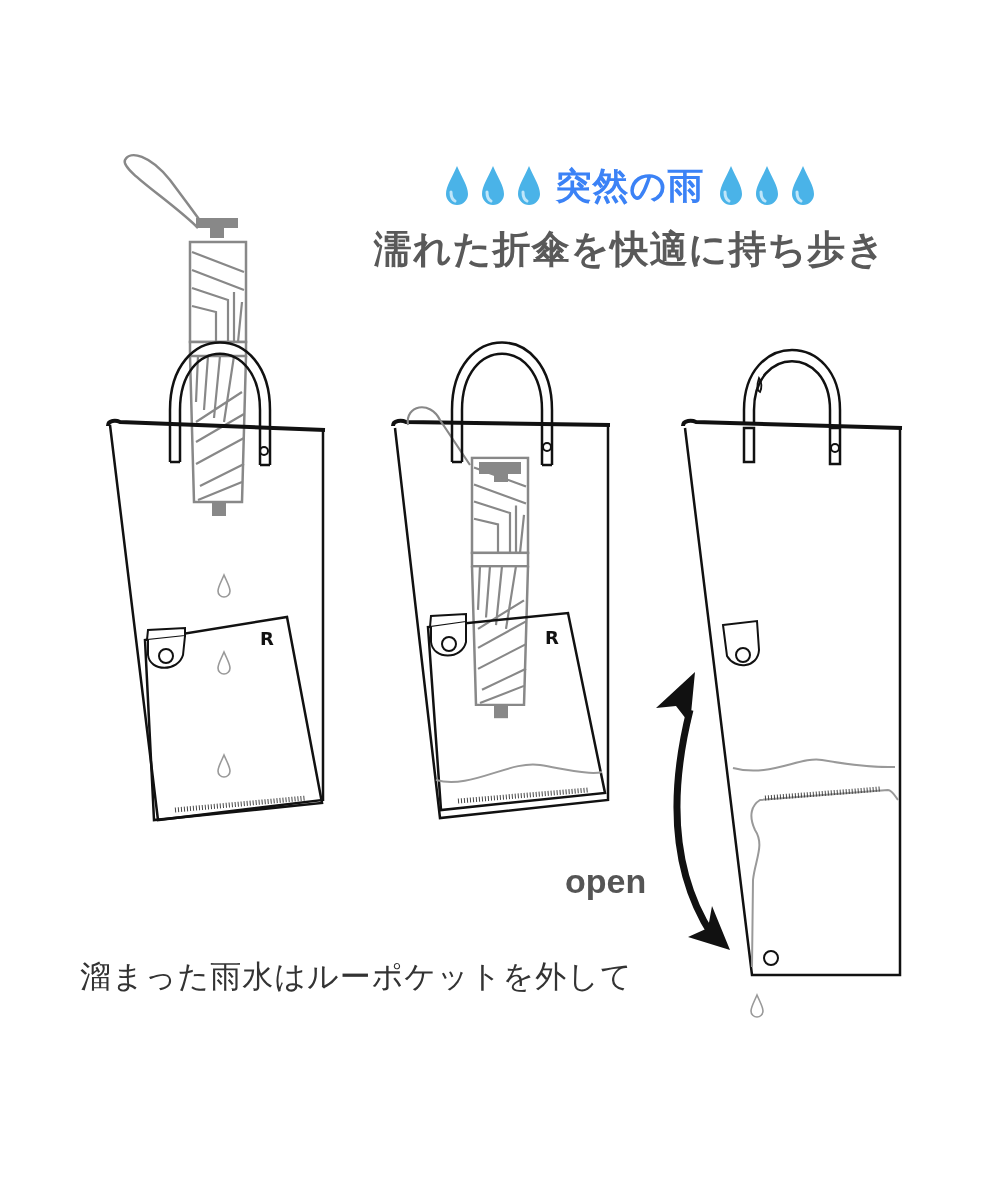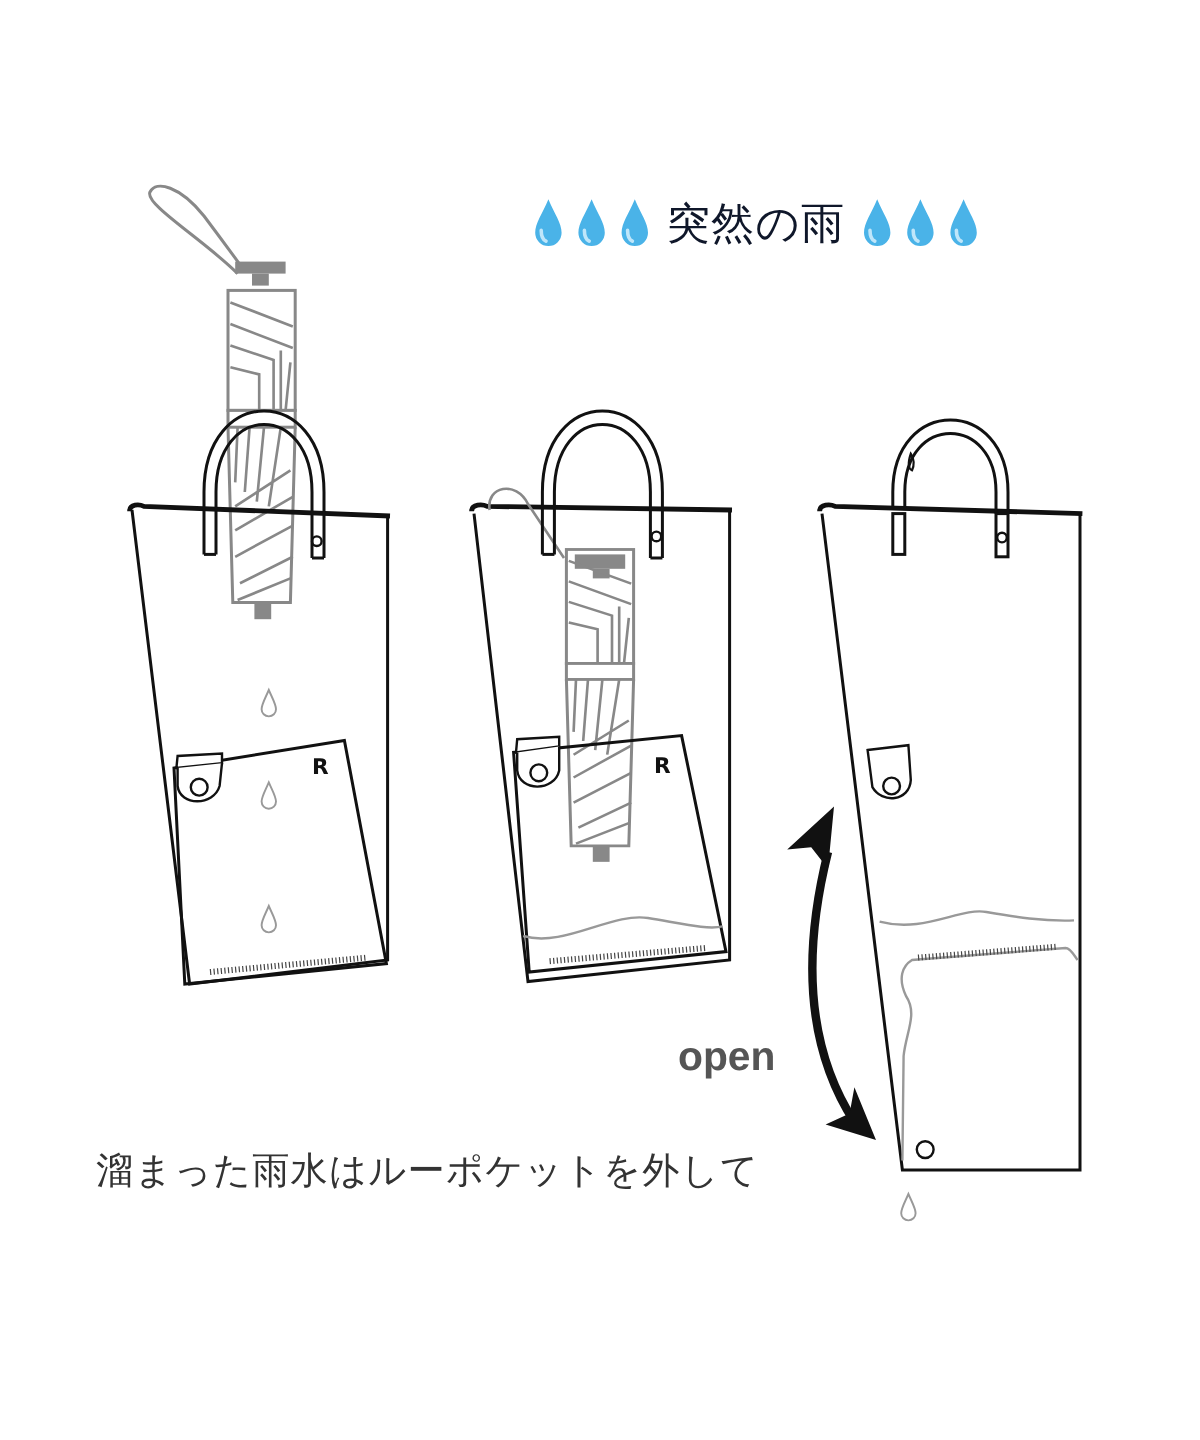--- a/index.html
+++ b/index.html
@@ -1,19 +1,19 @@
 <!DOCTYPE html>
 <html><head>
 <meta charset="utf-8">
 <style>
   html, body { margin:0; padding:0; background:#ffffff; }
   body { width:1000px; height:1200px; position:relative; overflow:hidden; font-family:"DejaVu Sans", sans-serif; }
   .headline { position:absolute; left:360px; top:158px; width:540px; text-align:center; }
   .line1 { display:flex; align-items:center; justify-content:center; gap:6px; height:56px; }
-  .line1 .t { font-size:36px; font-weight:normal; color:#0f172a; margin:0 6px; letter-spacing:1px; }
+  .line1 .t { font-size:36px; font-weight:bold; color:#3b82f6; margin:0 6px; letter-spacing:1px; }
   .drop { width:30px; height:44px; display:inline-block; }
   .line2 { font-size:38px; font-weight:bold; color:#595959; margin-top:10px; letter-spacing:1px; white-space:nowrap; }
   .caption { position:absolute; left:80px; top:952px; font-size:31px; color:#333333; line-height:48px; letter-spacing:1px; }
   .open-label { position:absolute; left:565px; top:862px; font-size:34px; font-weight:bold; color:#555555; font-family:"Liberation Sans", sans-serif; }
   svg.ill { position:absolute; left:0; top:0; }
 </style>
 </head>
 <body>
 
 <div class="headline">
@@ -37,20 +37,21 @@
       </svg>
     <svg class="drop" viewBox="0 0 30 44">
         <path d="M15 2 C10 14 4 22 4 30 A11 11 0 0 0 26 30 C26 22 20 14 15 2Z" fill="#4ab3e8"></path>
         <path d="M9 28 C9 33 11 36 13 37" stroke="#bfe6fa" stroke-width="3" fill="none" stroke-linecap="round"></path>
       </svg>
     <svg class="drop" viewBox="0 0 30 44">
         <path d="M15 2 C10 14 4 22 4 30 A11 11 0 0 0 26 30 C26 22 20 14 15 2Z" fill="#4ab3e8"></path>
         <path d="M9 28 C9 33 11 36 13 37" stroke="#bfe6fa" stroke-width="3" fill="none" stroke-linecap="round"></path>
       </svg>
   </div>
+  <div class="line2">濡れた折傘を快適に持ち歩き</div>
 </div>
 
 <svg class="ill" width="1000" height="1200" viewBox="0 0 1000 1200">
   <defs>
     <g id="umb">
 
       <rect x="0" y="0" width="56" height="100" fill="none" stroke="#888" stroke-width="2.5"></rect>
       <rect x="0" y="100" width="56" height="14" fill="#fff" stroke="#888" stroke-width="2.5"></rect>
       <path d="M0 114 L4 260 L52 260 L56 114" fill="none" stroke="#888" stroke-width="2.5"></path>
       <path d="M2 10 L54 30 M2 28 L54 48 M2 46 L38 58 L38 100 M2 64 L26 70 L26 100 M44 50 L44 100 M52 60 L48 100" fill="none" stroke="#888" stroke-width="2.2"></path>

